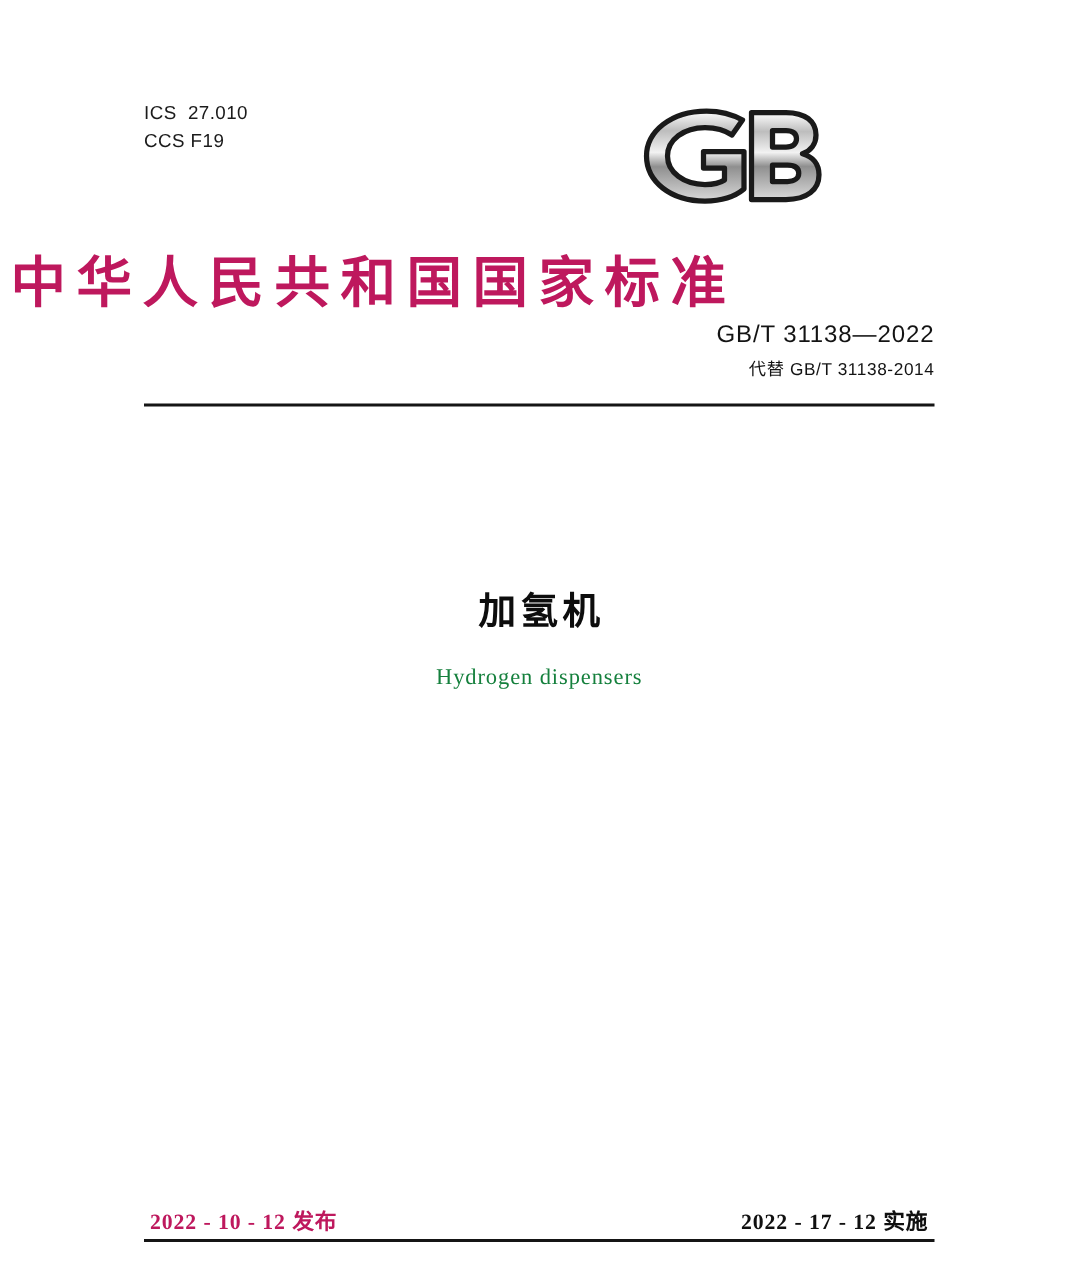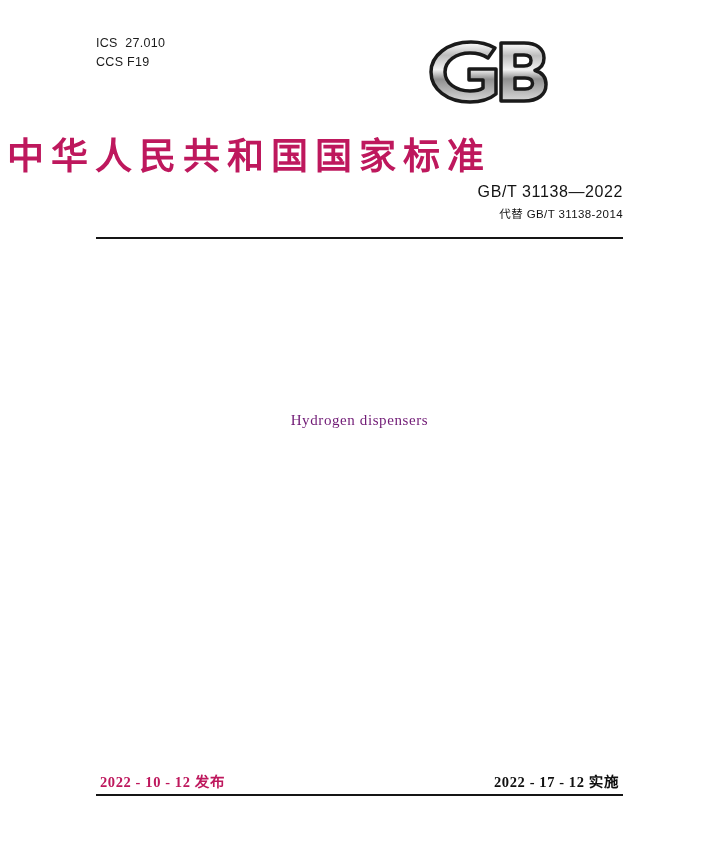--- a/index.html
+++ b/index.html
@@ -14,20 +14,21 @@
     overflow: hidden;
     font-family: "Liberation Serif", serif;
     color: #111111;
     position: relative;
   }
 
   .page {
     position: absolute;
     inset: 0;
     background: #ffffff;
+    margin-top: 32px;
   }
 
   
   .header {
     position: absolute;
     left: 96px;
     right: 96px;
     top: 34px;
     height: 86px;
   }
@@ -118,21 +119,21 @@
   }
   .subject-en {
     position: absolute;
     left: 0;
     right: 0;
     top: 412px;
     text-align: center;
     font-family: "Liberation Serif", serif;
     font-size: 15px;
     letter-spacing: 0.6px;
-    color: #701a75;
+    color: #15803d;
   }
 
   
   .date-issue {
     position: absolute;
     left: 100px;
     top: 770px;
     font-family: "Liberation Serif", serif;
     font-weight: 700;
     font-size: 14.5px;
@@ -216,19 +217,20 @@
   </div>
 
   <div class="main-title">中华人民共和国国家标准</div>
 
   <div class="std-no">GB/T 31138—2022</div>
   <div class="std-replaces">代替 GB/T 31138-2014</div>
 
   <div class="rule rule-top"></div>
   <div class="rule rule-bot"></div>
 
+  <div class="subject-cn">加氢机</div>
   <div class="subject-en">Hydrogen dispensers</div>
 
   <div class="date-issue">2022 - 10 - 12 发布</div>
   <div class="date-impl">2022 - 17 - 12 实施</div>
 
 
 </div>
 
 </body></html>

